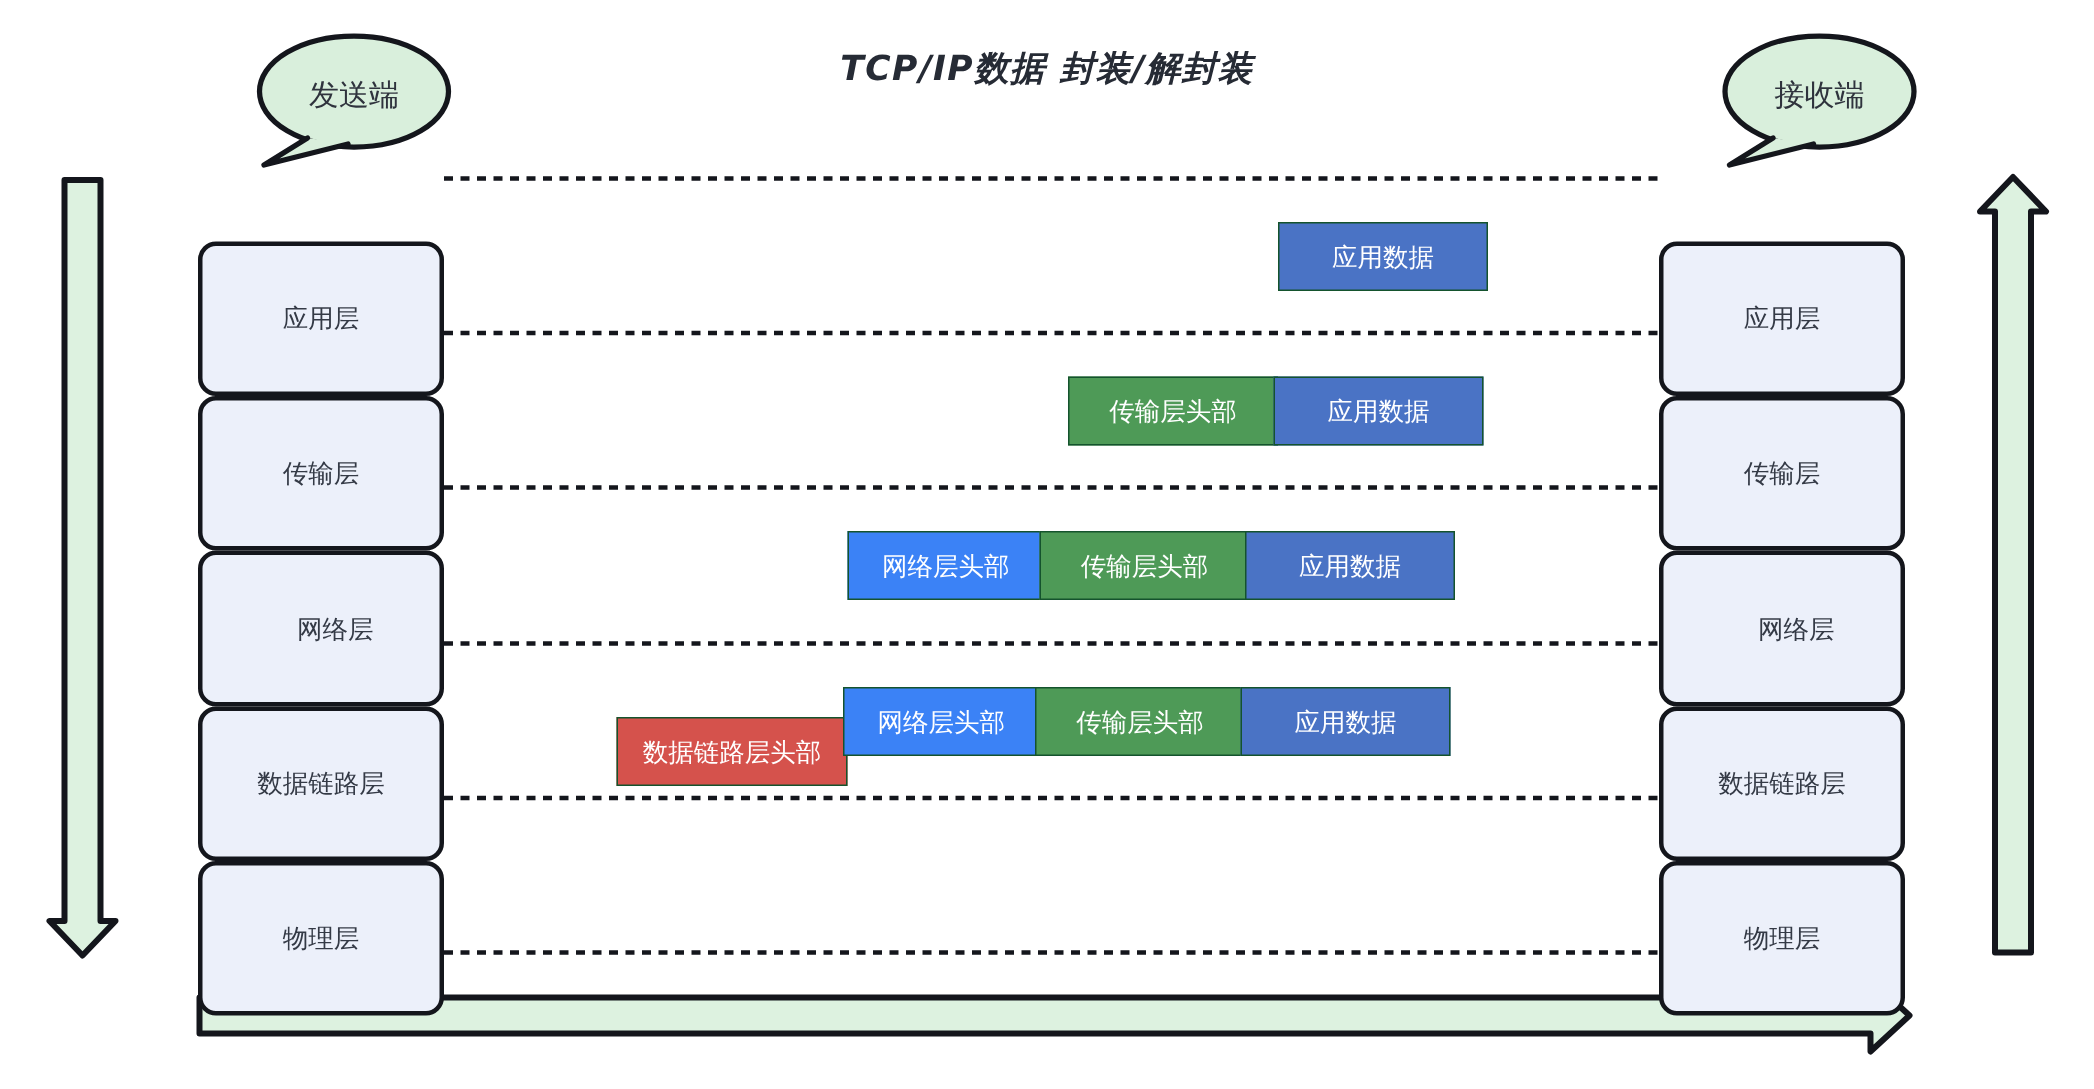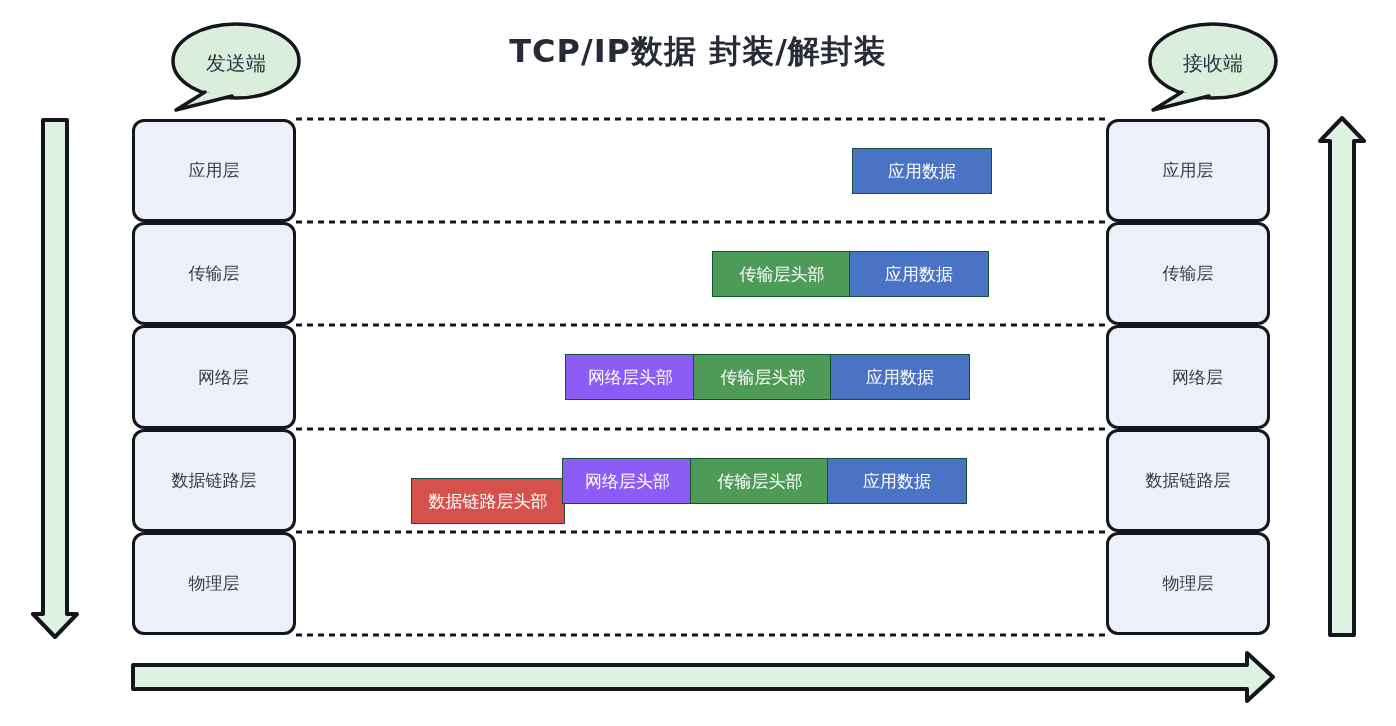--- a/index.html
+++ b/index.html
@@ -7,31 +7,31 @@
     position:relative;width:1396px;height:726px;background:#ffffff;overflow:hidden;
     font-family:"DejaVu Sans","Liberation Sans",sans-serif;
   }
   .shapes{position:absolute;left:0;top:0;width:1396px;height:726px;}
   .shapes polygon{stroke:#14161c;stroke-width:4;stroke-linejoin:round;}
   .shapes ellipse{stroke:#14161c;stroke-width:3.5;}
   .shapes path.tail{stroke:#14161c;stroke-width:3.5;stroke-linejoin:round;stroke-linecap:round;}
   .shapes line{stroke:#14161c;stroke-width:3;}
   .title{
     position:absolute;left:0;right:0;top:30px;text-align:center;
-    font-size:32px;font-weight:700;color:#262b35;letter-spacing:1px;
+    font-size:23px;font-weight:700;color:#262b35;letter-spacing:1px;font-style:italic;
   }
   .bubble-label{
     position:absolute;width:128px;text-align:center;top:50px;
     font-size:20px;color:#2f333d;
   }
   .layer-box{
     position:absolute;width:164px;box-sizing:border-box;
     background:#ecf0fa;border:3px solid #14161c;border-radius:12px;
     display:flex;align-items:center;justify-content:center;
-    font-size:17px;color:#343a46;
+    font-size:17px;color:#343a46;margin-top:42px;
   }
   .col-left{left:132px;}
   .col-right{left:1106px;}
   .row-0{top:119px;height:103px;}
   .row-1{top:222px;height:103px;}
   .row-2{top:325px;height:104px;padding-left:19px;}
   .row-3{top:429px;height:103px;}
   .row-4{top:532px;height:103px;}
   .enc-row{position:absolute;display:flex;height:46px;}
   .enc-row-0{left:852px;top:148px;}
@@ -40,21 +40,21 @@
   .enc-row-3{left:411px;top:458px;}
   .enc-row-4{left:411px;top:561px;}
   .seg{
     box-sizing:border-box;height:46px;border:1px solid #14532d;
     display:flex;align-items:center;justify-content:center;
     font-size:17px;color:#ffffff;
   }
   .seg + .seg{margin-left:-3px;}
   .seg-app{background:#4a73c5;width:140px;}
   .seg-transport{background:#4e9a57;width:140px;}
-  .seg-network{background:#8b5cf6;width:131px;}
+  .seg-network{background:#3b82f6;width:131px;}
   .seg-datalink{background:#d5524c;width:154px;margin-top:20px;}
   .seg-signal{background:#dff3e2;width:581px;color:#343a46;}
 </style>
 </head>
 <body>
 
 <div class="canvas">
 
   <svg class="shapes" viewBox="0 0 1396 726" xmlns="http://www.w3.org/2000/svg">
 

